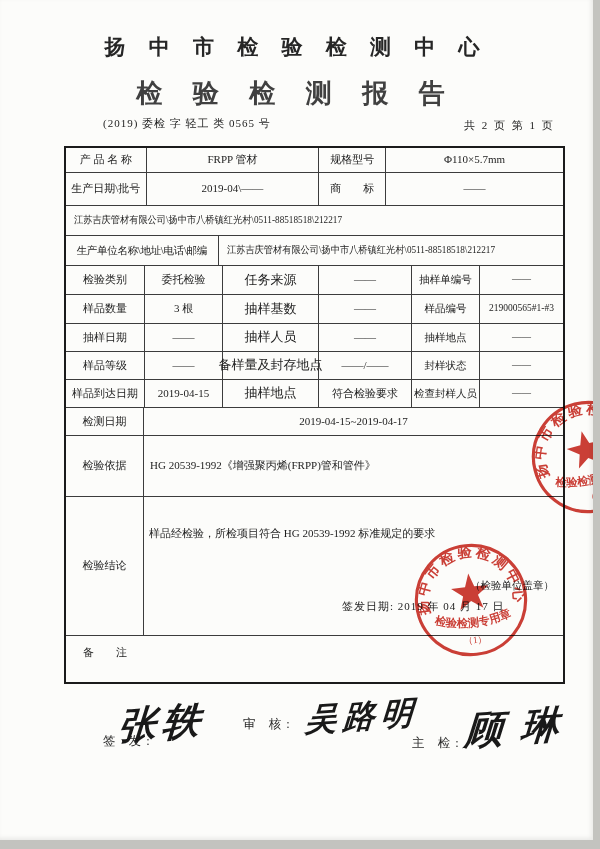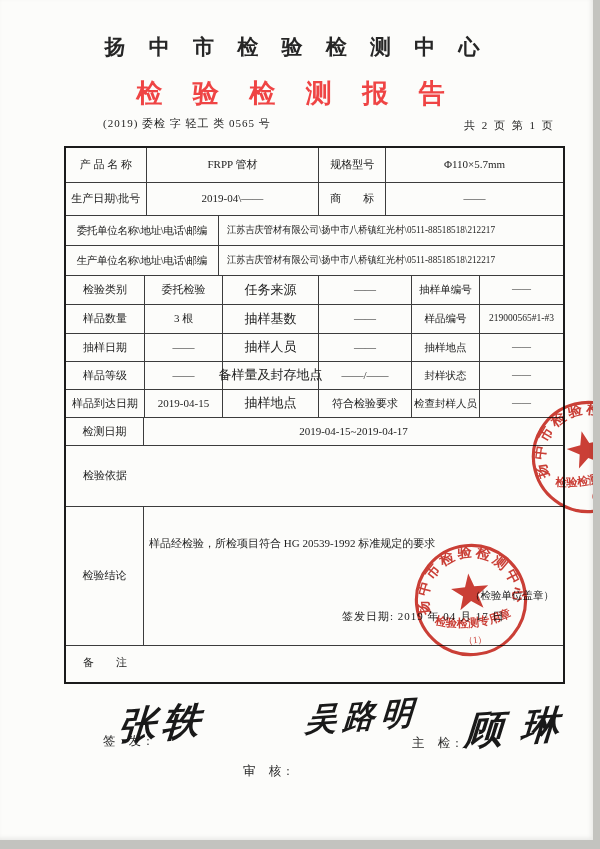--- a/index.html
+++ b/index.html
@@ -4,33 +4,33 @@
 <style>
   html,body{margin:0;padding:0;}
   body{width:600px;height:849px;background:#c3c3bf;position:relative;
        font-family:"Liberation Serif","DejaVu Serif",serif;color:#1d1d1d;}
   #screen{position:absolute;left:0;top:0;width:600px;height:849px;overflow:hidden;padding-left:15px;}
   .page{position:absolute;left:0;top:0;width:593px;height:840px;background:#fcfcfa;overflow:hidden;
         box-shadow:inset -2px -2px 4px rgba(0,0,0,0.08);}
   .org-title{position:absolute;left:0;top:33px;width:593px;text-align:center;
              font-size:21px;font-weight:600;letter-spacing:9px;color:#262626;}
   .report-title{position:absolute;left:0;top:76px;width:593px;text-align:center;
-             font-size:26px;font-weight:700;letter-spacing:12px;color:#ef4444;}
+             font-size:26px;font-weight:700;letter-spacing:12px;color:#404040;}
   .report-no{position:absolute;left:67px;top:116px;font-size:11px;letter-spacing:1px;margin-left:36px;}
   .page-info{position:absolute;left:464px;top:118px;font-size:11px;letter-spacing:2px;text-align:center;}
 
   .tbl{position:absolute;left:64px;top:146px;width:501px;height:538px;
        border:2px solid #1b1b1b;box-sizing:border-box;background:transparent;}
   .row{display:flex;width:100%;box-sizing:border-box;border-bottom:1px solid #3c3c3c;}
   .row:last-child{border-bottom:none;}
   .cell{box-sizing:border-box;border-right:1px solid #3c3c3c;display:flex;
         align-items:center;justify-content:center;font-size:11px;line-height:1.25;
         white-space:nowrap;overflow:visible;text-align:center;}
   .cell:last-child{border-right:none;}
-  .h37{height:35px}.h33{height:33px}.h30{height:30px}.h29{height:29px}.h28{height:28px}
+  .h37{height:25px}.h33{height:33px}.h30{height:30px}.h29{height:29px}.h28{height:28px}
   .h61{height:61px}.h139{height:139px}.h34{height:34px}
   .ca1{width:16.2%}.ca2{width:34.8%}.ca3{width:13.4%}.ca4{flex:1}
   .cb1{width:30.7%;font-size:10.5px;letter-spacing:-0.3px}
   .cb2{flex:1;justify-content:flex-start;padding-left:8px;font-size:10px;}
   .cb2 span{display:inline-block;transform:scaleX(0.92);transform-origin:left center;}
   .cc1{width:15.9%}.cc2{width:15.7%}.cc3{width:19.3%;font-size:13px}
   .cc4{width:18.7%}.cc5{width:13.7%;font-size:10.5px}.cc6{flex:1;font-size:9.5px}
   .cd1{width:15.7%}.cd2{flex:1}
   .cell.leftal{justify-content:flex-start;padding-left:6px;text-align:left;}
   .conc{position:relative;}
@@ -67,21 +67,20 @@
       </div>
 
       <div class="row h33">
         <div class="cell ca1">生产日期\批号</div>
         <div class="cell ca2">2019-04\——</div>
         <div class="cell ca3">商　　标</div>
         <div class="cell ca4">——</div>
       </div>
 
       <div class="row h30">
-        <div class="cell cb1">委托单位名称\地址\电话\邮编</div>
         <div class="cell cb2">
             <span>江苏吉庆管材有限公司\扬中市八桥镇红光村\0511-88518518\212217</span>
           </div>
       </div>
 
       <div class="row h30">
         <div class="cell cb1">生产单位名称\地址\电话\邮编</div>
         <div class="cell cb2">
             <span>江苏吉庆管材有限公司\扬中市八桥镇红光村\0511-88518518\212217</span>
           </div>
@@ -132,20 +131,21 @@
         <div class="cell cc6">——</div>
       </div>
 
       <div class="row h28">
         <div class="cell cd1">检测日期</div>
         <div class="cell cd2">2019-04-15~2019-04-17</div>
       </div>
 
       <div class="row h61">
         <div class="cell cd1">检验依据</div>
+        <div class="cell cd2 leftal">HG 20539-1992《增强聚丙烯(FRPP)管和管件》</div>
       </div>
 
       <div class="row h139">
         <div class="cell cd1">检验结论</div>
         <div class="cell cd2 conc">
           <div class="conc-text">样品经检验，所检项目符合 HG 20539-1992 标准规定的要求</div>
           <div class="stamp-note">（检验单位盖章）</div>
           <div class="issue-date">签发日期:    2019 年 04 月  17  日</div>
         </div>
       </div>
@@ -179,19 +179,19 @@
       <polygon fill="#c92f26" points="60,33 64.7,46.5 79,46.8 67.6,55.5 71.8,69.2 60,61 48.2,69.2 52.4,55.5 41,46.8 55.3,46.5"></polygon>
       <path id="arcB2" d="M 20,80 Q 60,94 100,80" fill="none"></path>
       <text font-size="11.5" fill="#c92f26" font-weight="bold">
         <textPath href="#arcB2" startOffset="50%" text-anchor="middle">检验检测专用章</textPath>
       </text>
       <text x="60" y="104" font-size="9.5" fill="#c92f26" text-anchor="middle">（1）</text>
     </svg>
 
     <div class="sig-label" style="left:75px;top:733px;margin-left:28px;">签  发:</div>
     <div class="sig-name" style="left:118px;top:698px;">张轶</div>
-    <div class="sig-label" style="left:243px;top:716px;margin-top:47px;">审  核:</div>
+    <div class="sig-label" style="left:243px;top:716px;">审  核:</div>
     <div class="sig-name" style="left:305px;top:695px;font-size:32px;">吴路明</div>
     <div class="sig-label" style="left:412px;top:735px;">主  检:</div>
     <div class="sig-name" style="left:465px;top:702px;letter-spacing:18px;">顾琳</div>
 
   </div>
 </div>
 
 </body></html>

